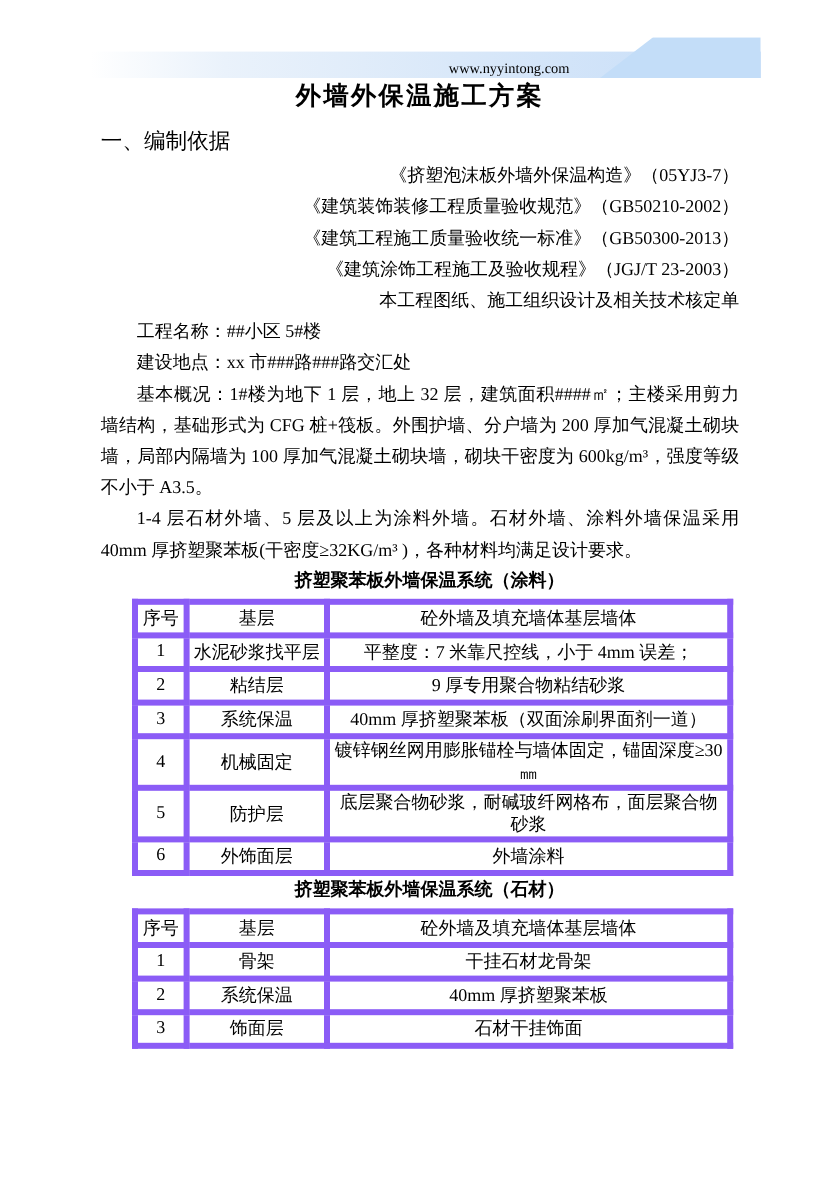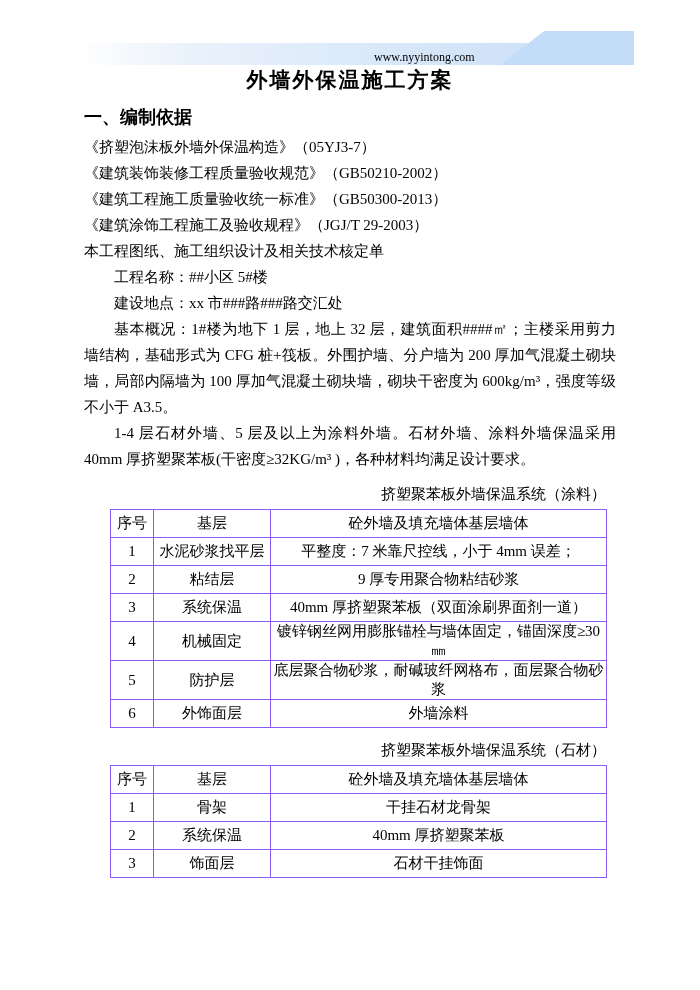--- a/index.html
+++ b/index.html
@@ -55,56 +55,58 @@
 
   
   .content {
     position: absolute;
     left: 84px; top: 106px;
     width: 532px;
     font-size: 15px;
   }
   .sec-heading {
     font-size: 18px;
-    font-weight: bold;
+    font-weight: normal;
     line-height: 22px;
     margin-bottom: 6px;
   }
   .sec-heading.second { margin-top: 12px; }
   .ref-line {
     line-height: 26px;
     white-space: nowrap;
+    text-align: right;
   }
   .indent-line {
     line-height: 26px;
     padding-left: 30px;
   }
   .para {
     line-height: 26px;
     text-indent: 2em;
     text-align: justify;
   }
 
   
   .tbl-caption {
-    margin-top: 12px;
+    margin-top: 2px;
     margin-bottom: 5px;
     margin-left: 26px;
     width: 496px;
-    text-align: right;
+    text-align: center;
     line-height: 20px;
+    font-weight: bold;
   }
   table.spec {
     margin-left: 26px;
     width: 496px;
     border-collapse: collapse;
     table-layout: fixed;
   }
   table.spec td, table.spec th {
-    border: 1px solid #8b5cf6;
+    border: 5px solid #8b5cf6;
     height: 28px;
     text-align: center;
     vertical-align: middle;
     font-weight: normal;
     font-size: 15px;
     padding: 0 2px;
     overflow: hidden;
   }
   col.c1 { width: 43px; }
   col.c2 { width: 117px; }
@@ -120,21 +122,21 @@
   <span class="banner-url">www.nyyintong.com</span>
 
   <div class="doc-title">外墙外保温施工方案</div>
 
   <div class="content">
 
     <div class="sec-heading">一、编制依据</div>
     <div class="ref-line">《挤塑泡沫板外墙外保温构造》（05YJ3-7）</div>
     <div class="ref-line">《建筑装饰装修工程质量验收规范》（GB50210-2002）</div>
     <div class="ref-line">《建筑工程施工质量验收统一标准》（GB50300-2013）</div>
-    <div class="ref-line">《建筑涂饰工程施工及验收规程》（JGJ/T 29-2003）</div>
+    <div class="ref-line">《建筑涂饰工程施工及验收规程》（JGJ/T 23-2003）</div>
     <div class="ref-line">本工程图纸、施工组织设计及相关技术核定单</div>
 
     <div class="indent-line">工程名称：##小区 5#楼</div>
     <div class="indent-line">建设地点：xx 市###路###路交汇处</div>
     <p class="para">基本概况：1#楼为地下 1 层，地上 32 层，建筑面积####㎡；主楼采用剪力墙结构，基础形式为 CFG 桩+筏板。外围护墙、分户墙为 200 厚加气混凝土砌块墙，局部内隔墙为 100 厚加气混凝土砌块墙，砌块干密度为 600kg/m³，强度等级不小于 A3.5。</p>
     <p class="para">1-4 层石材外墙、5 层及以上为涂料外墙。石材外墙、涂料外墙保温采用 40mm 厚挤塑聚苯板(干密度≥32KG/m³ )，各种材料均满足设计要求。</p>
 
     <p class="tbl-caption">挤塑聚苯板外墙保温系统（涂料）</p>
     <table class="spec">
       <colgroup>

